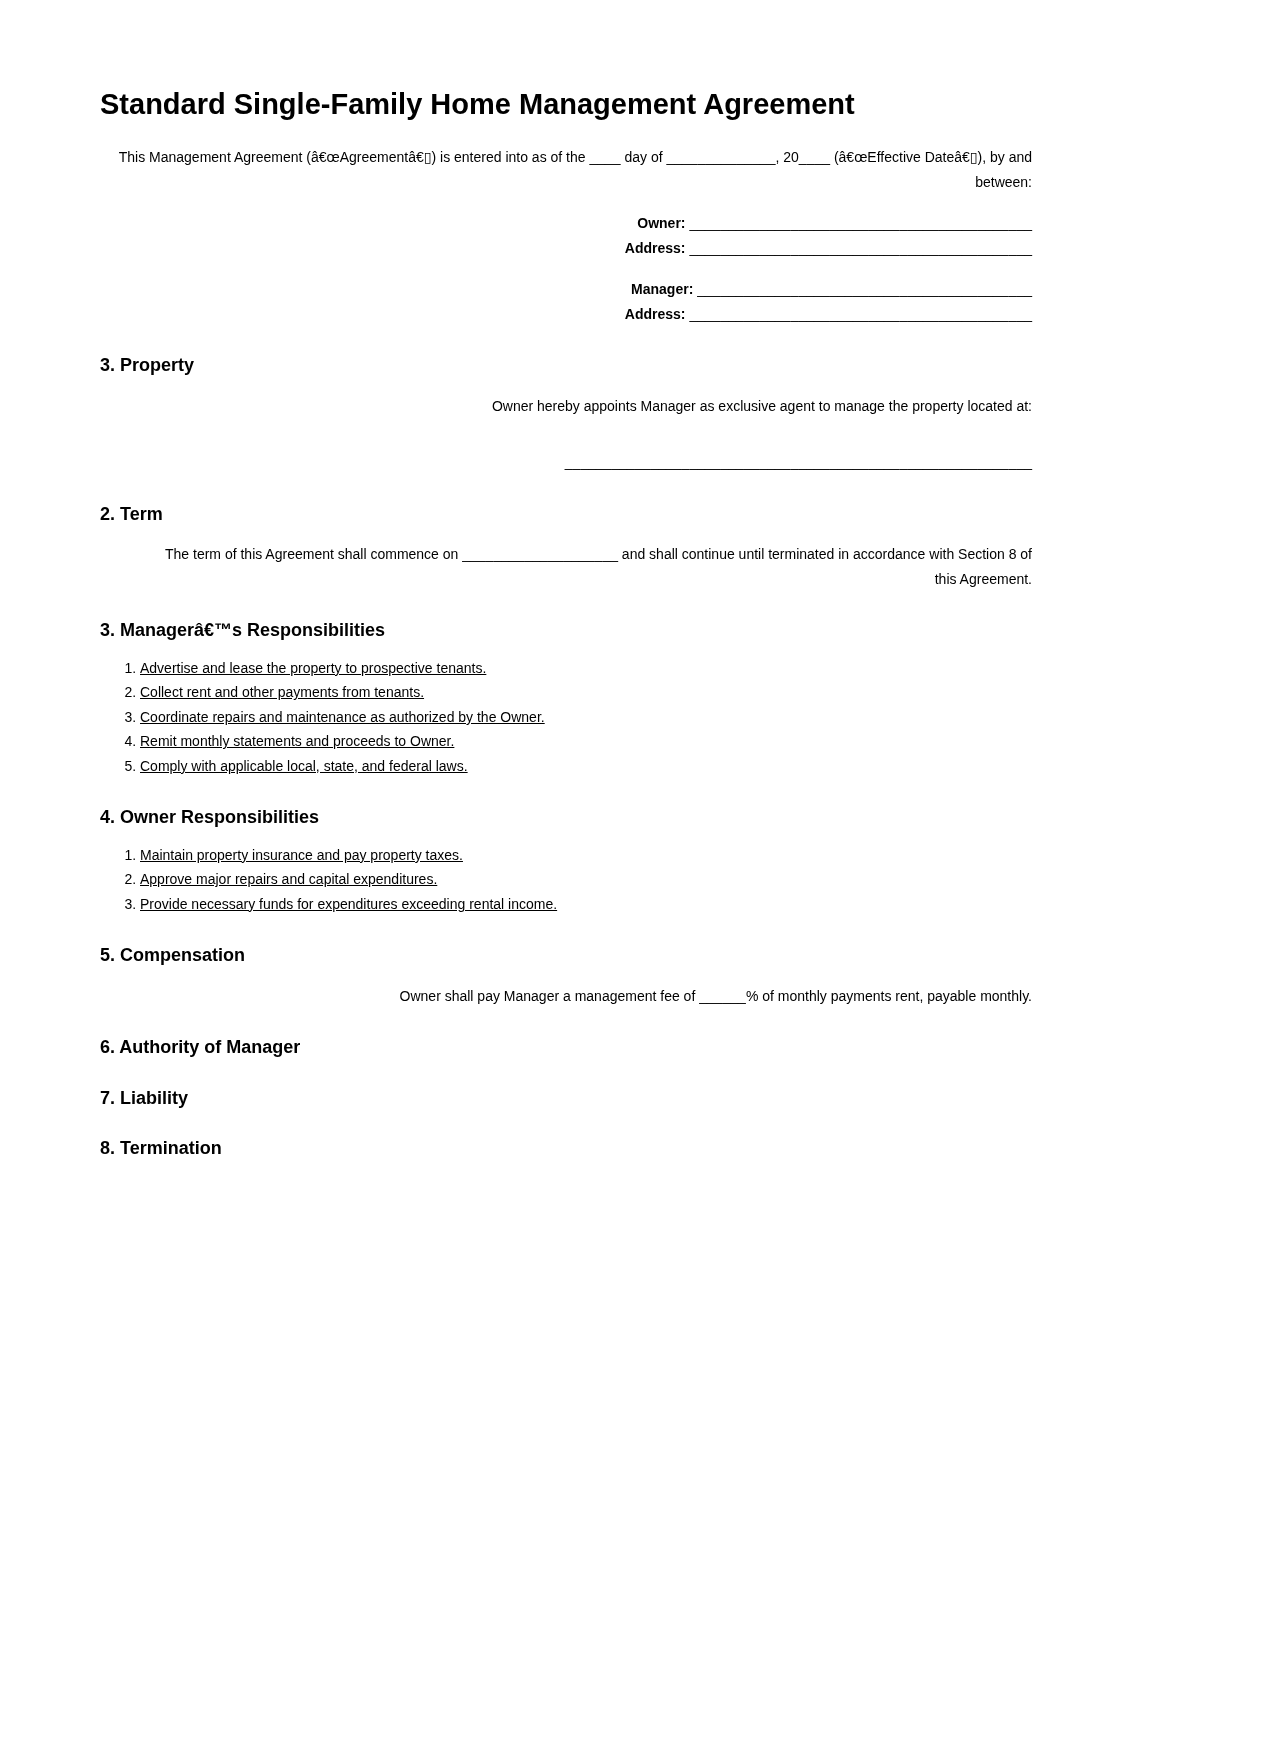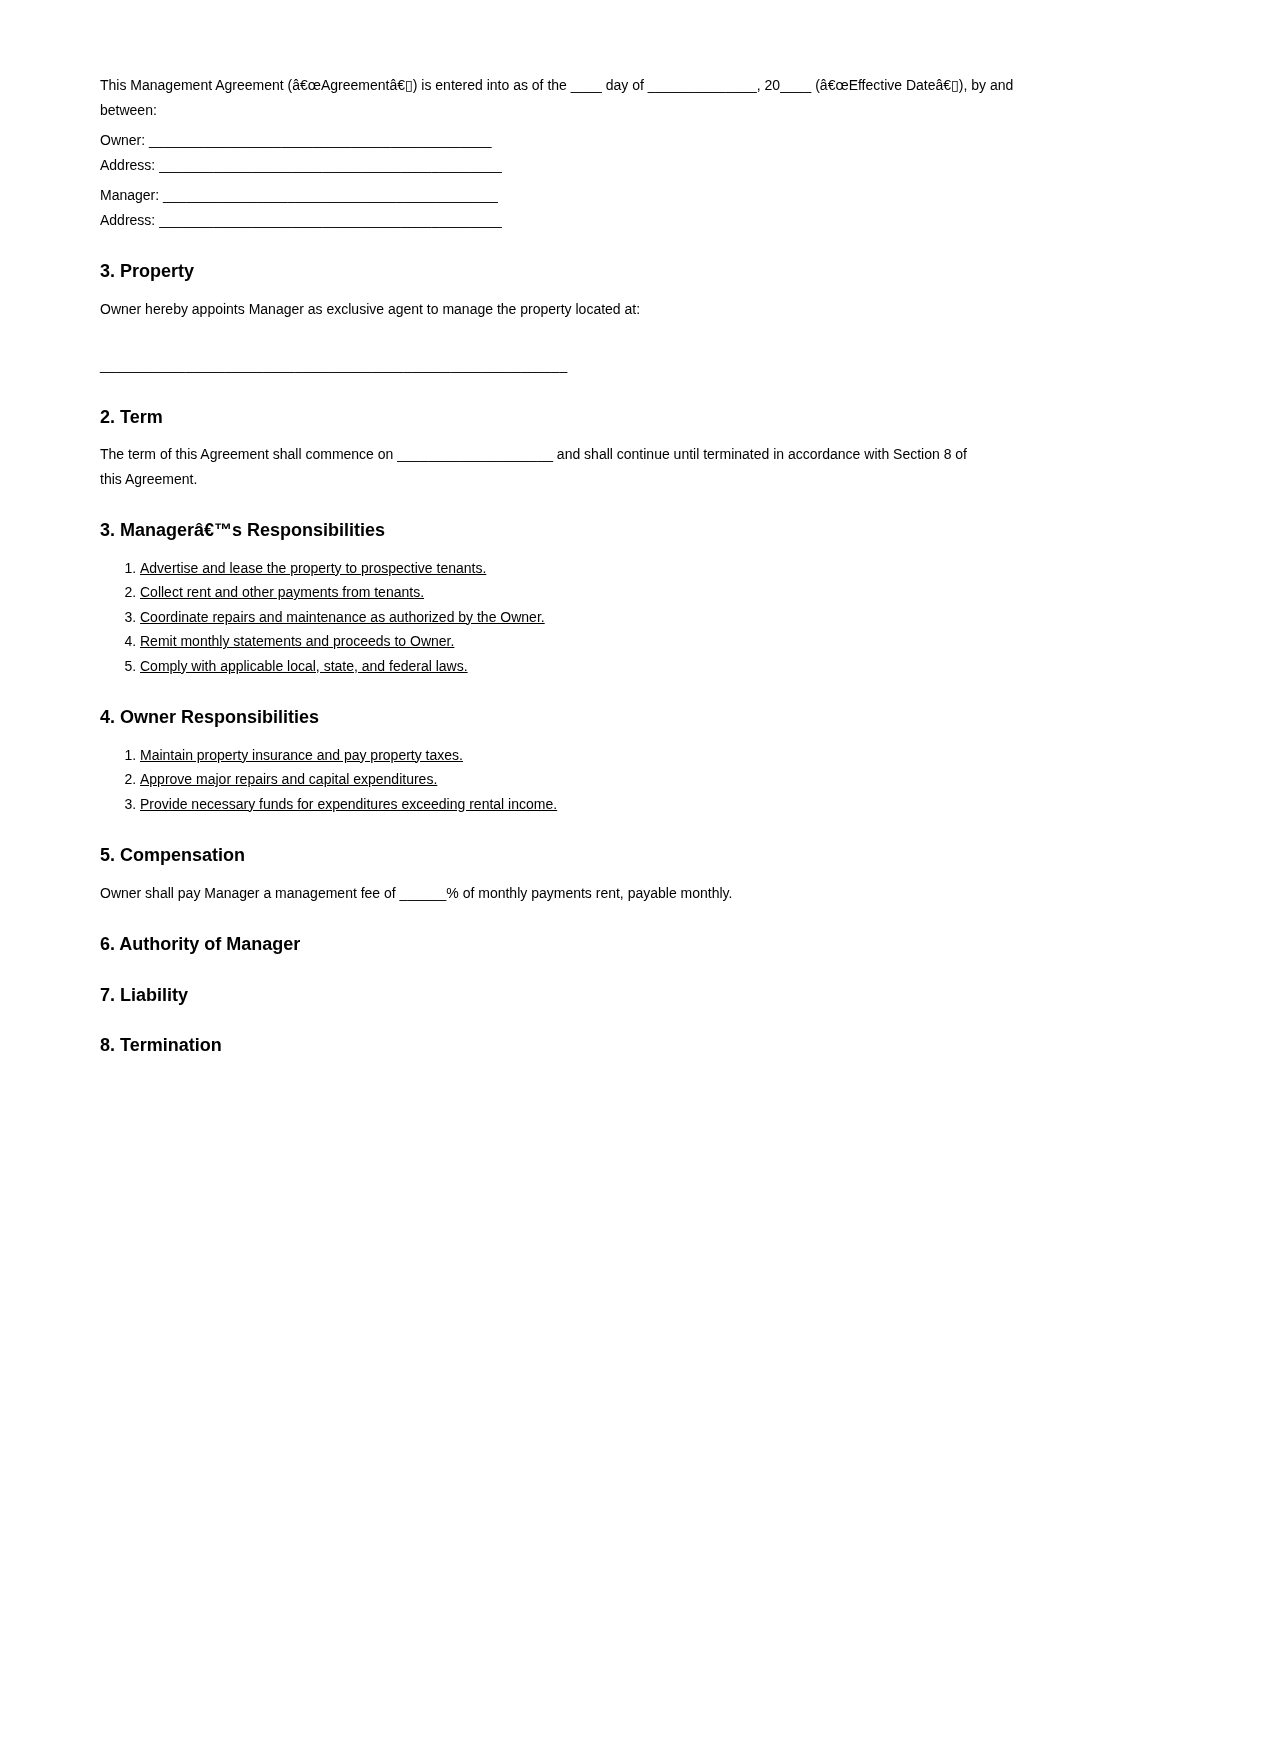--- a/index.html
+++ b/index.html
@@ -25,45 +25,47 @@
     font-weight: bold;
     margin: 21px 0 24px 0;
   }
   .section-h {
     font-size: 18px;
     line-height: 1.25;
     font-weight: bold;
     margin: 28px 0 14px 0;
   }
   p {
-    margin: 6px 0;
+    margin: 17px 0;
+    text-align: right;
   }
   p.pre {
     white-space: pre-line;
   }
   p.blank-rule {
     margin-top: 32px;
   }
   .party-block b {
-    font-weight: normal;
+    font-weight: bold;
   }
   ol, ul {
     margin: 14px 0;
     padding-left: 40px;
     text-decoration: underline;
   }
   li {
     margin: 0;
   }
 </style>
 </head>
 <body>
 
 <div class="page">
 
+  <h1 class="doc-title">Standard Single-Family Home Management Agreement</h1>
 
   <p class="pre">This Management Agreement (â€œAgreementâ€▯) is entered into as of the ____ day of ______________, 20____ (â€œEffective Dateâ€▯), by and
 between:</p>
 
   <p class="party-block">
     <b>Owner:</b>
     <span>____________________________________________</span>
     <br>
     <b>Address:</b>
     <span>____________________________________________</span>

